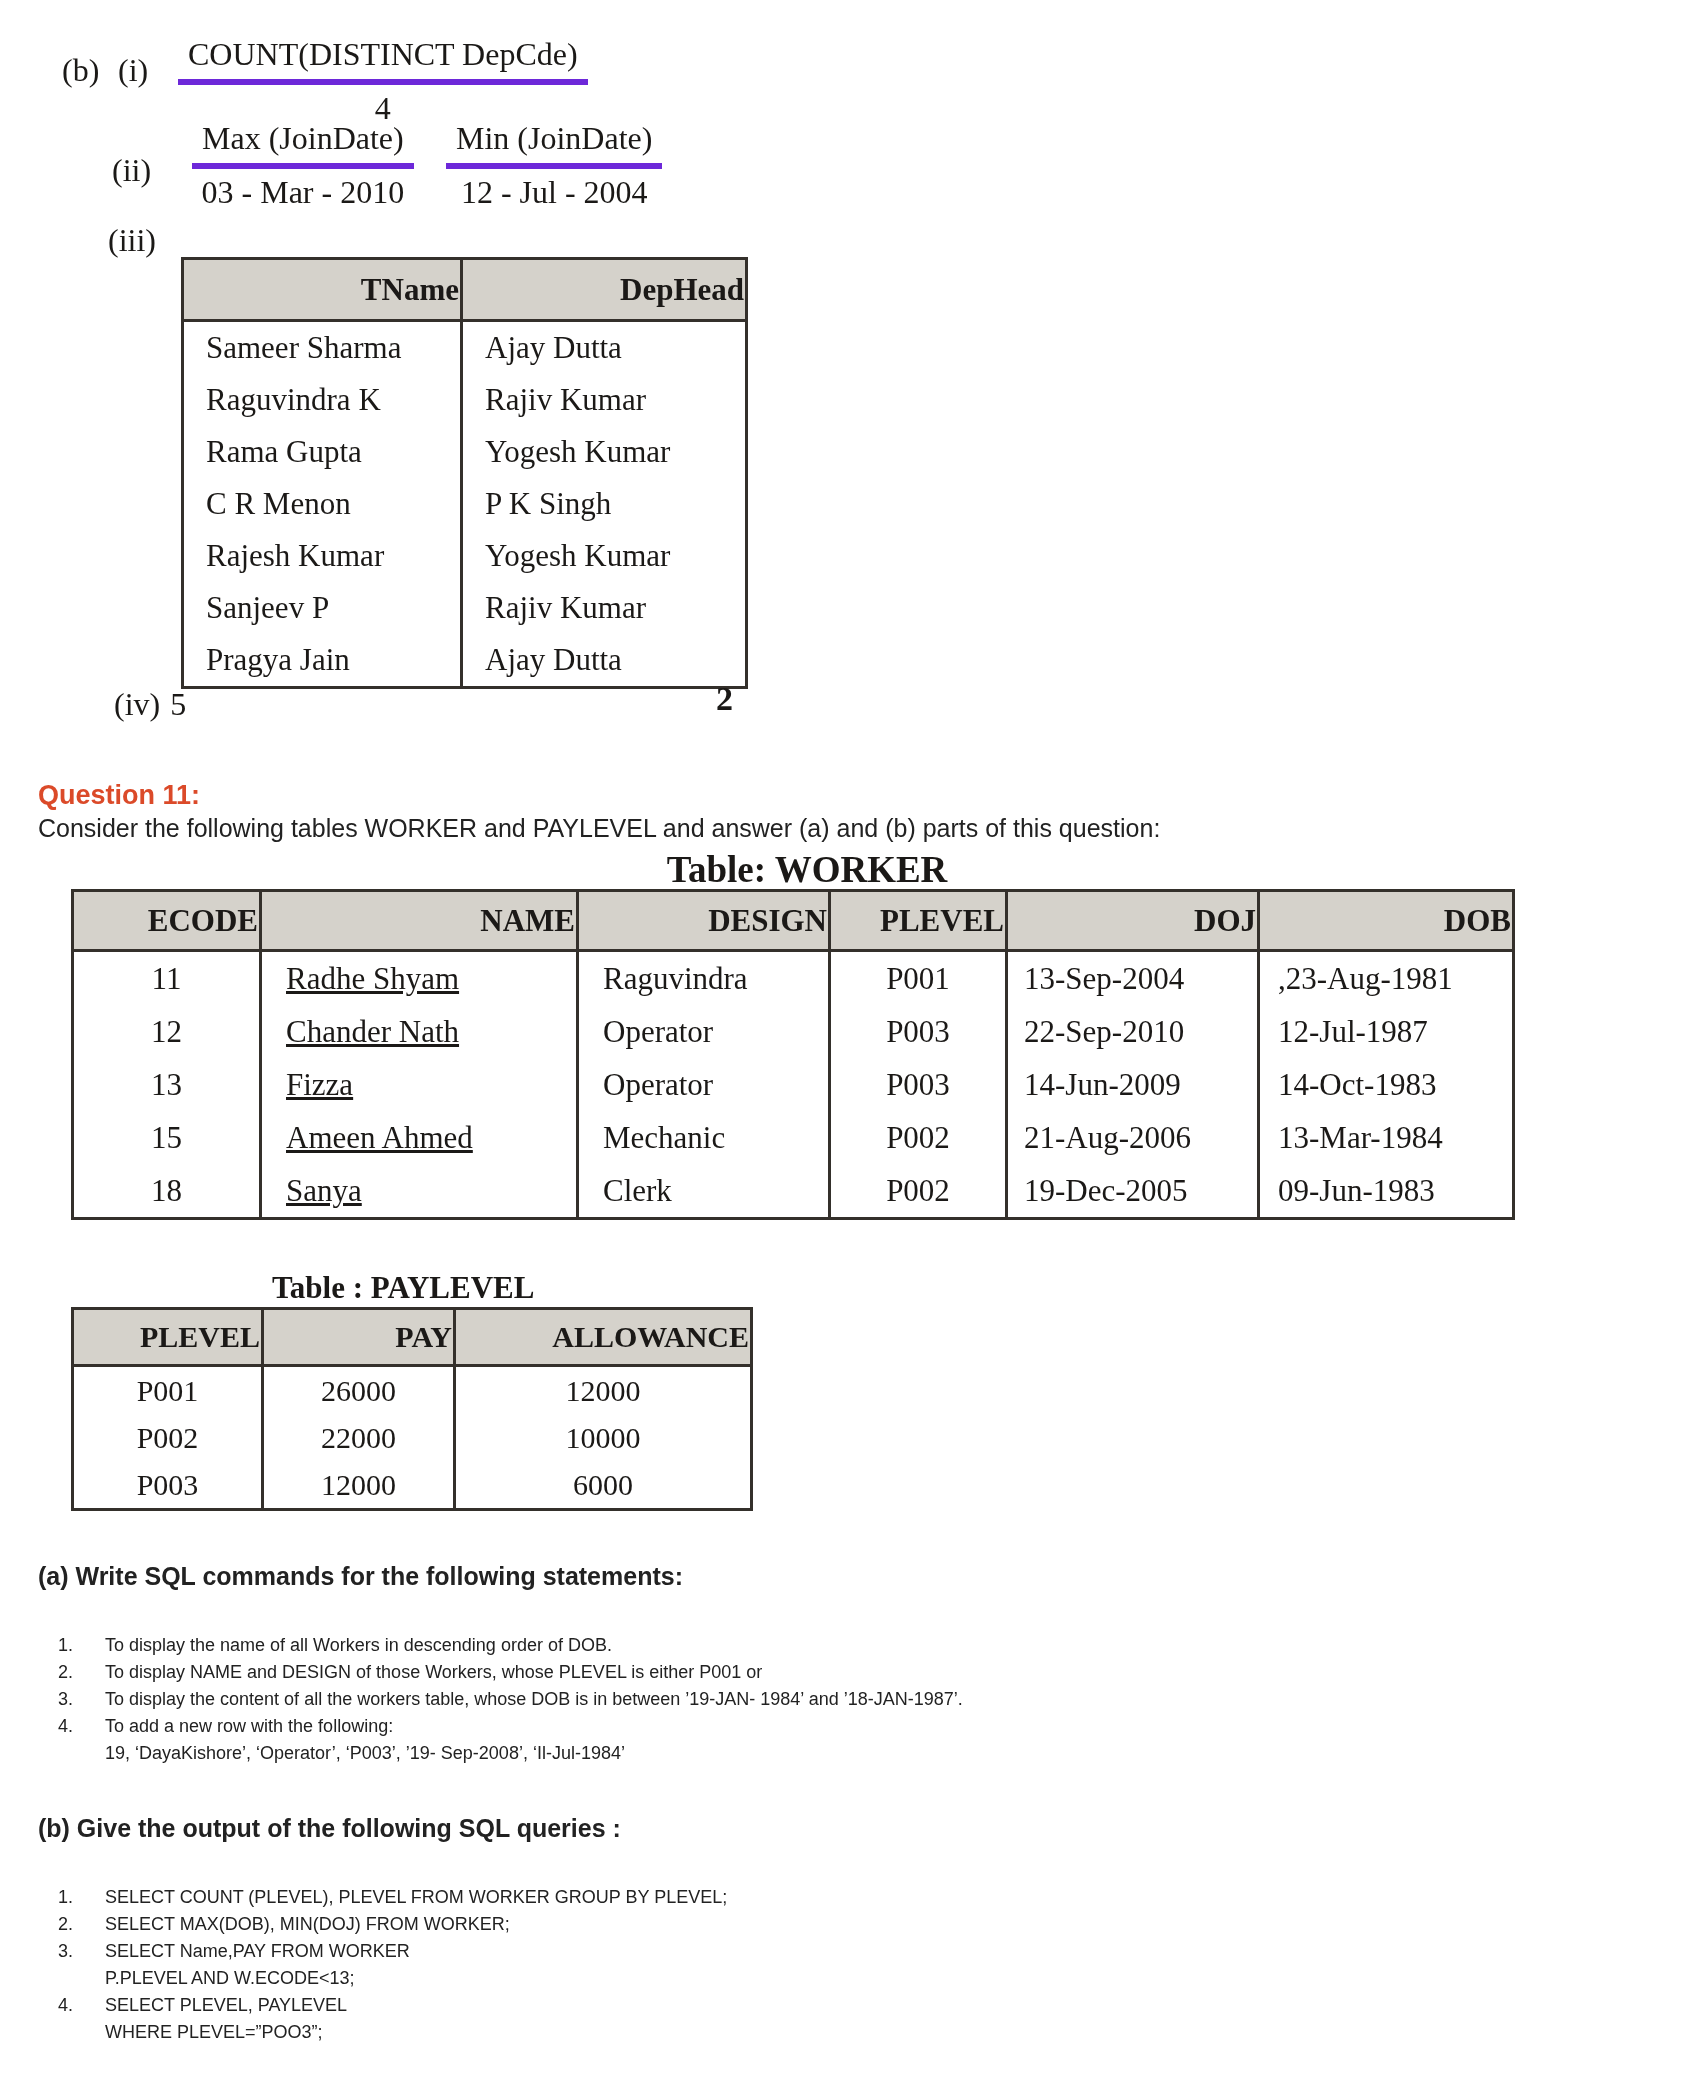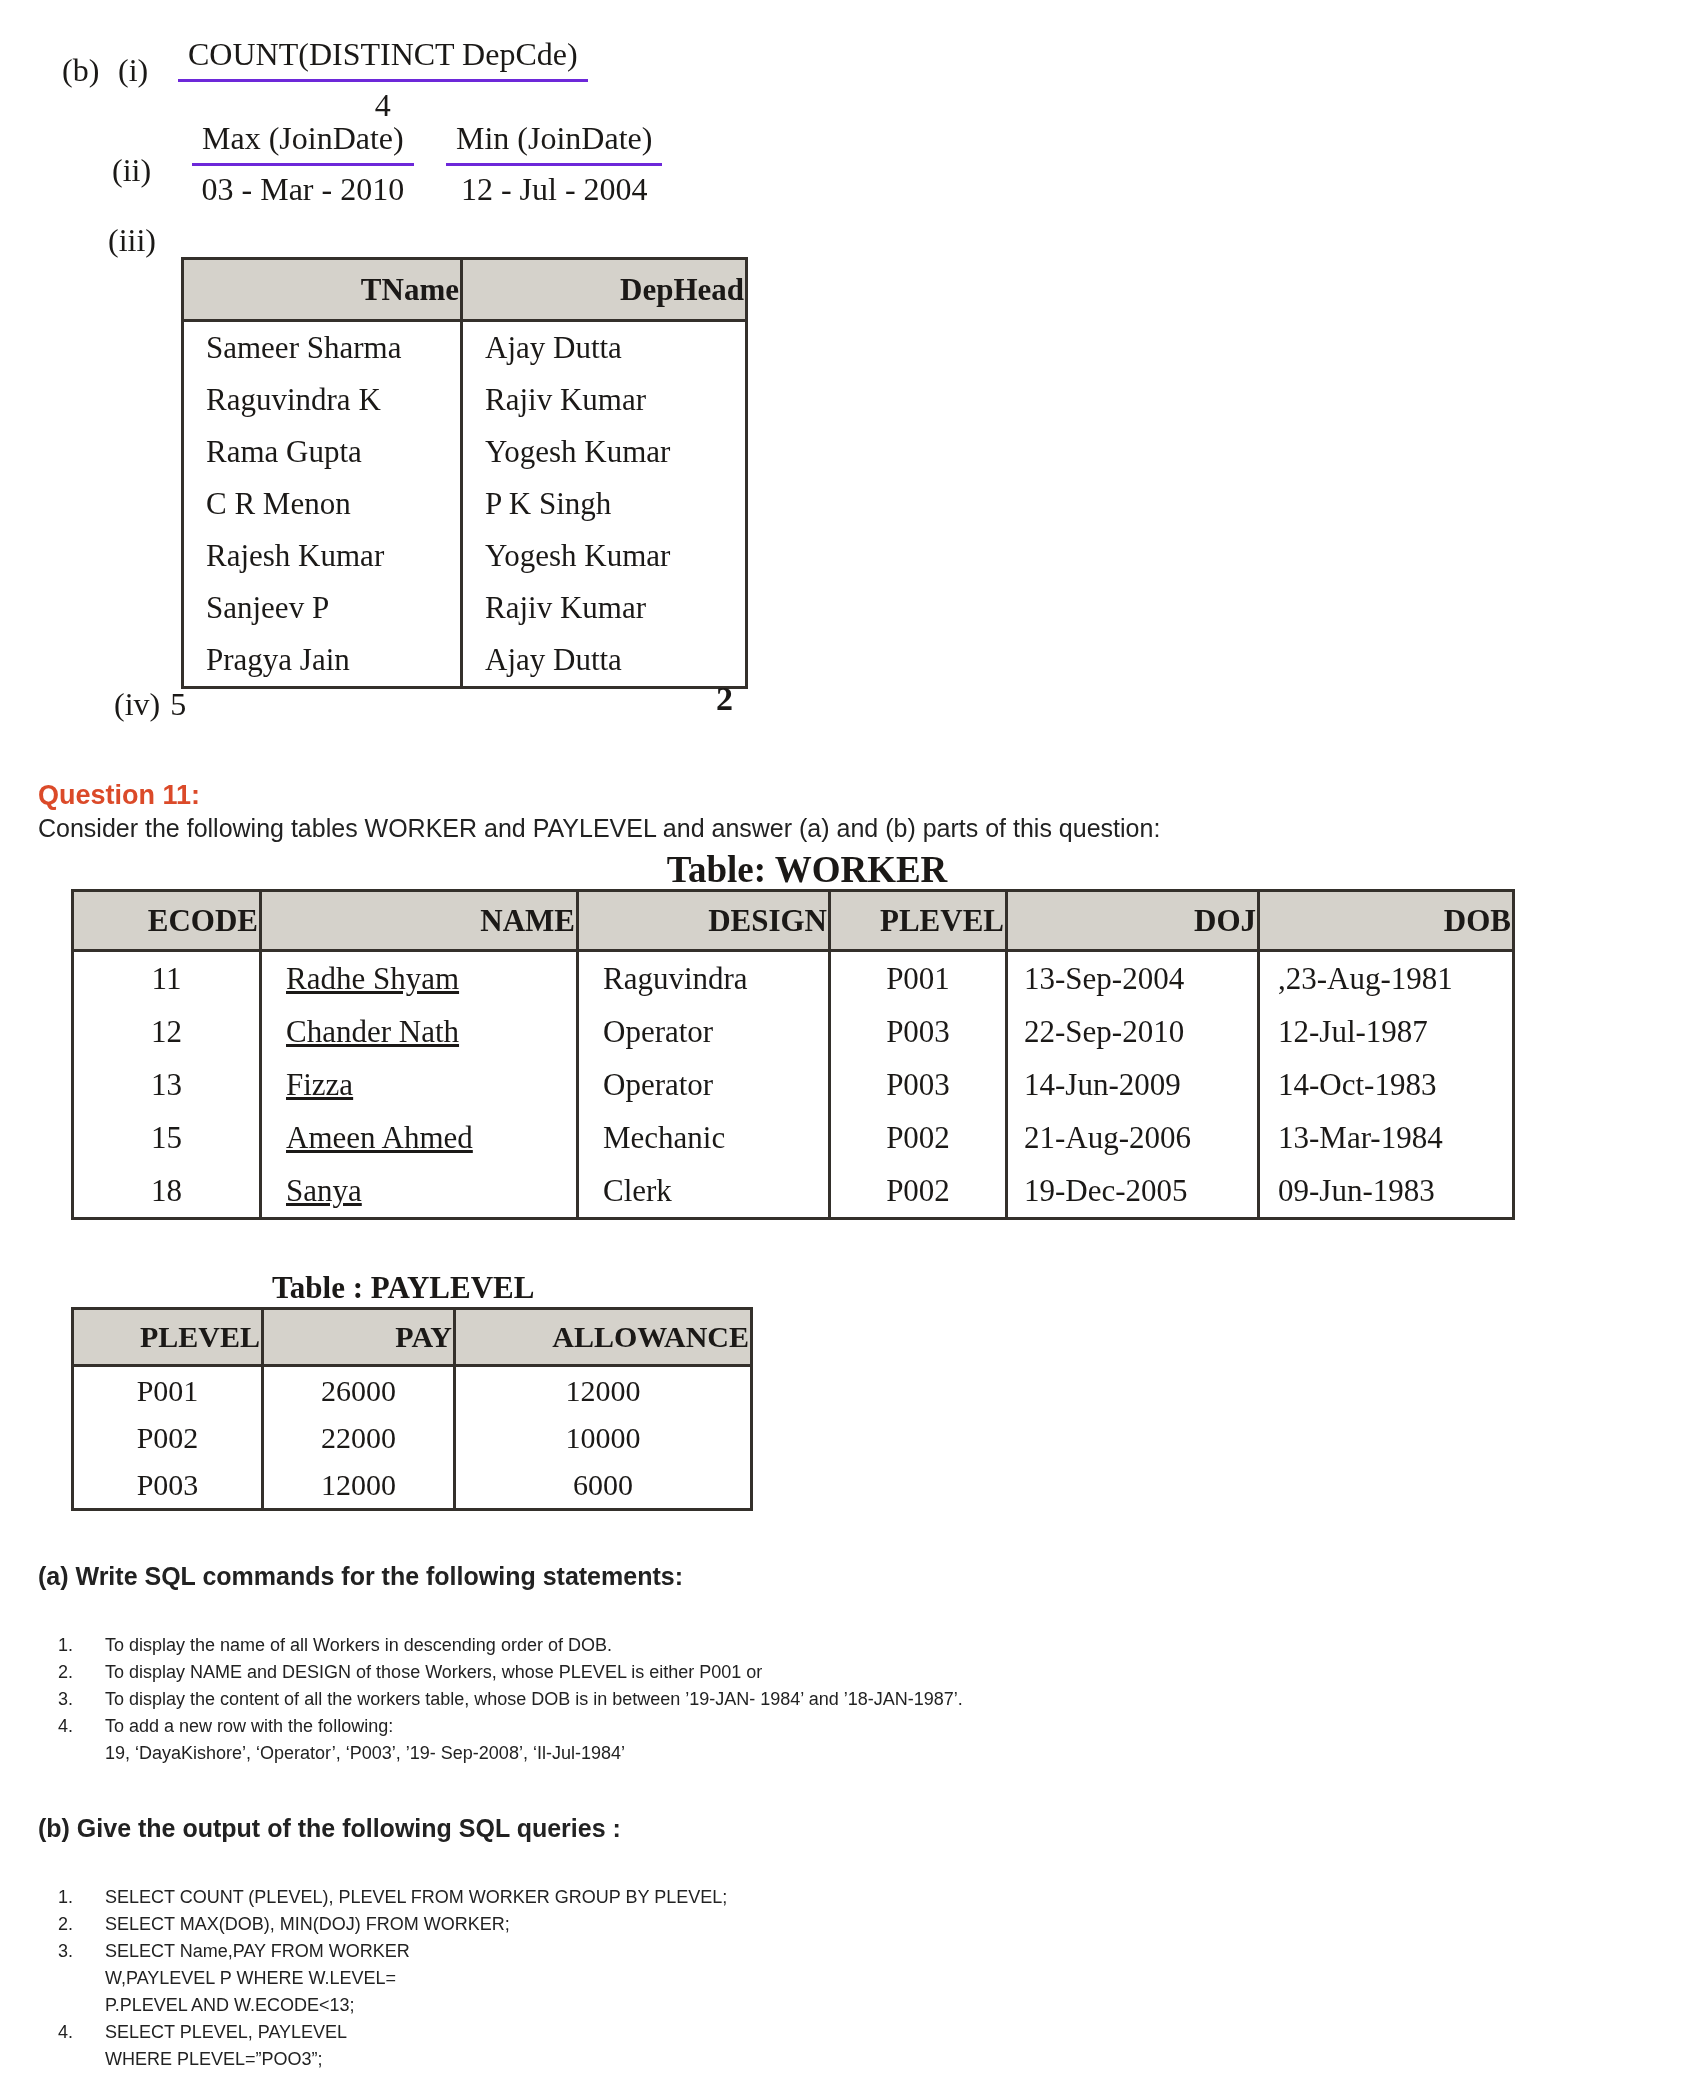--- a/index.html
+++ b/index.html
@@ -14,21 +14,21 @@
   .lbl{font-size:32px;}
   .b-label{left:62px;top:52px;}
   .i-label{left:118px;top:52px;}
   .ii-label{left:112px;top:152px;}
   .iii-label{left:108px;top:222px;}
   .iv-row{left:114px;top:686px;font-size:32px;}
   .iv-row .iv-val{margin-left:10px;}
   .marks{left:716px;top:680px;font-size:34px;font-weight:bold;}
 
   .frac{position:absolute;text-align:center;font-size:32px;line-height:1.05;}
-  .frac .num{display:inline-block;border-bottom:3px solid #6d28d9;padding:2px 10px 7px 10px;}
+  .frac .num{display:inline-block;border-bottom:6px solid #6d28d9;padding:2px 10px 7px 10px;}
   .frac .den{padding-top:7px;}
   .frac1{left:178px;top:36px;}
   .frac2a{left:192px;top:120px;}
   .frac2b{left:446px;top:120px;}
 
   
   table.scan-table{position:absolute;border-collapse:collapse;table-layout:fixed;background:#fff;
                    font-family:"Liberation Serif","DejaVu Serif",serif;color:#1b1917;}
   table.scan-table{border:3px solid #34302b;}
   table.scan-table th{background:#d5d2cb;font-weight:bold;text-align:right;
@@ -269,23 +269,20 @@
     <div class="li">
       <span class="n">1.</span><span class="t">SELECT COUNT (PLEVEL), PLEVEL FROM WORKER GROUP BY PLEVEL;</span>
     </div>
     <div class="li">
       <span class="n">2.</span><span class="t">SELECT MAX(DOB), MIN(DOJ) FROM WORKER;</span>
     </div>
     <div class="li">
       <span class="n">3.</span><span class="t">SELECT Name,PAY FROM WORKER</span>
     </div>
     <div class="li">
-      <span class="n"></span><span class="t">W,PAYLEVEL P WHERE W.LEVEL=</span>
-    </div>
-    <div class="li">
       <span class="n"></span><span class="t">P.PLEVEL AND W.ECODE&lt;13;</span>
     </div>
     <div class="li">
       <span class="n">4.</span><span class="t">SELECT  PLEVEL, PAYLEVEL</span>
     </div>
     <div class="li">
       <span class="n"></span><span class="t">WHERE PLEVEL=”POO3”;</span>
     </div>
   </div>
 

